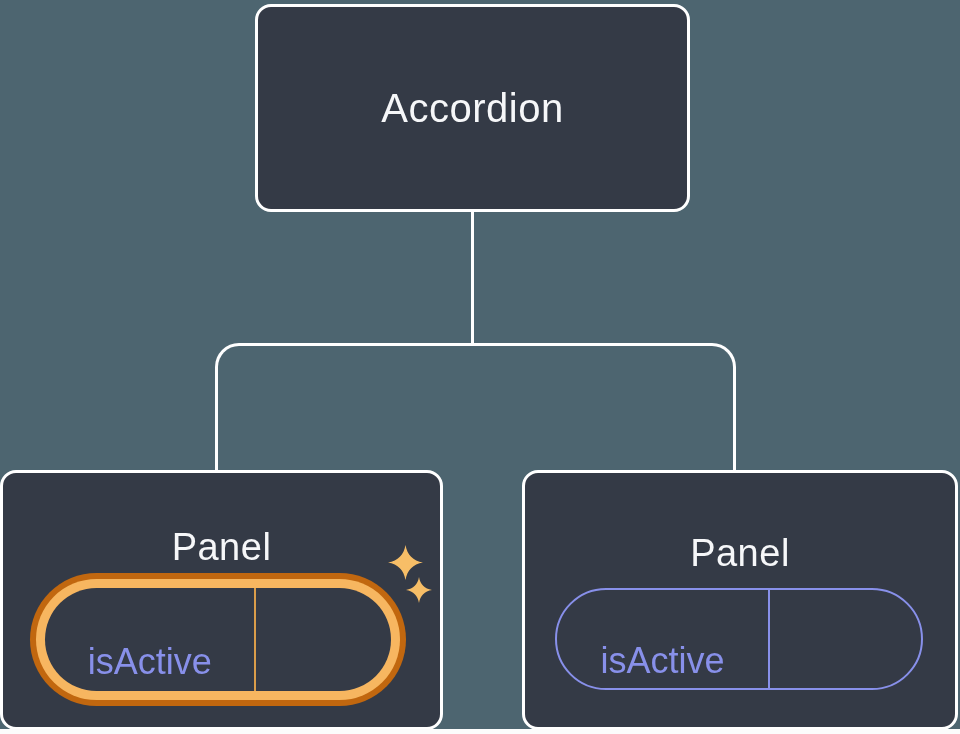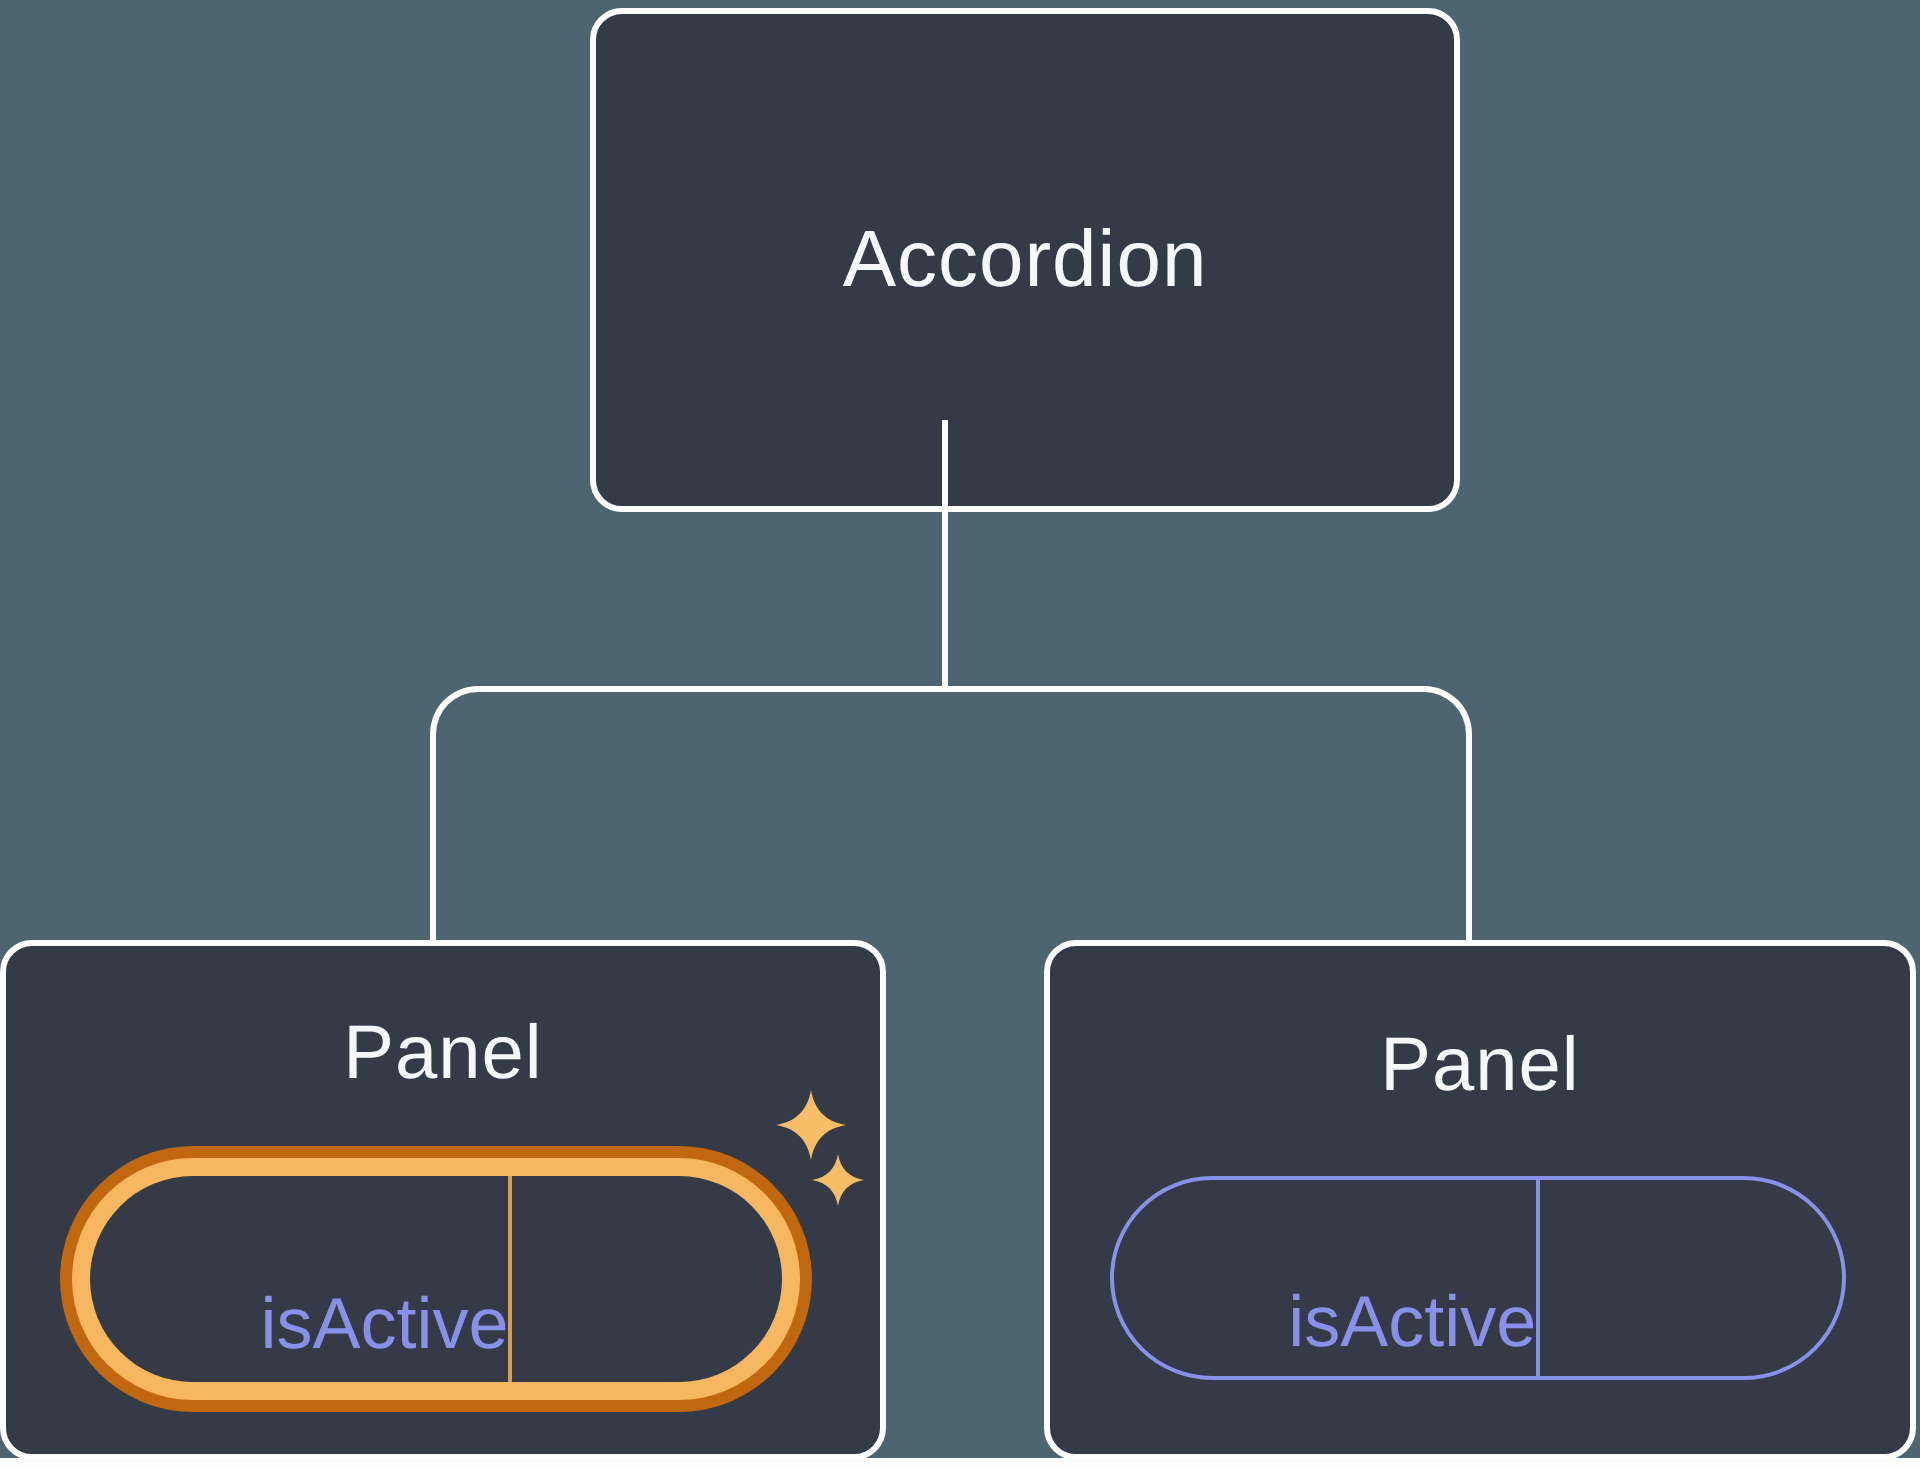--- a/index.html
+++ b/index.html
@@ -16,22 +16,22 @@
     font-family: "Liberation Sans", sans-serif;
   }
   .node {
     position: absolute;
     background: var(--card, #343A46);
     border: 3px solid var(--card-border, #FFFFFF);
     border-radius: 16px;
     box-sizing: border-box;
   }
   .root-node {
-    left: 255px; top: 4px; width: 435px; height: 252px;
-    display: flex; align-items: center; justify-content: center; margin-left: 40px;
+    left: 255px; top: 4px; width: 435px; height: 208px;
+    display: flex; align-items: center; justify-content: center;
   }
   .root-label {
     color: var(--title-text, #F6F7F9);
     font-size: 40px;
     font-weight: 500;
     letter-spacing: 0.5px;
   }
   .stem {
     position: absolute;
     left: 471px; top: 210px; width: 3px; height: 136px;
@@ -47,20 +47,21 @@
   }
   .panel-left  { left: 0px;   top: 470px; width: 443px; height: 260px; }
   .panel-right { left: 522px; top: 470px; width: 436px; height: 260px; }
   .panel-title {
     position: absolute;
     color: var(--title-text, #F6F7F9);
     font-size: 38px;
     font-weight: 500;
     text-align: center;
     letter-spacing: 0.5px;
+    margin-top: 20px;
   }
   .panel-title-left  { left: 0px;   top: 506px; width: 443px; }
   .panel-title-right { left: 522px; top: 512px; width: 436px; }
 
   
   .pill-active {
     position: absolute;
     left: 30px; top: 573px; width: 376px; height: 133px;
     background: var(--highlight-outer, #C1670F);
     border-radius: 67px;
@@ -78,21 +79,21 @@
     width: 100%; height: 100%;
     background: var(--card, #343A46);
     border-radius: 52px;
     display: flex;
     align-items: stretch;
     overflow: hidden;
   }
   .cell {
     display: flex;
     align-items: center;
-    justify-content: flex-end;
+    justify-content: center;
     color: var(--state-text, #8890EA);
     font-size: 36px;
     margin-top: 44px;
   }
   .cell-name-active { width: 60.5%; }
   .cell-value-active { flex: 1; font-weight: 700; }
   .divider-gold { width: 2px; background: var(--highlight-divider, #DB9D4A); }
 
   
   .pill-inactive {

